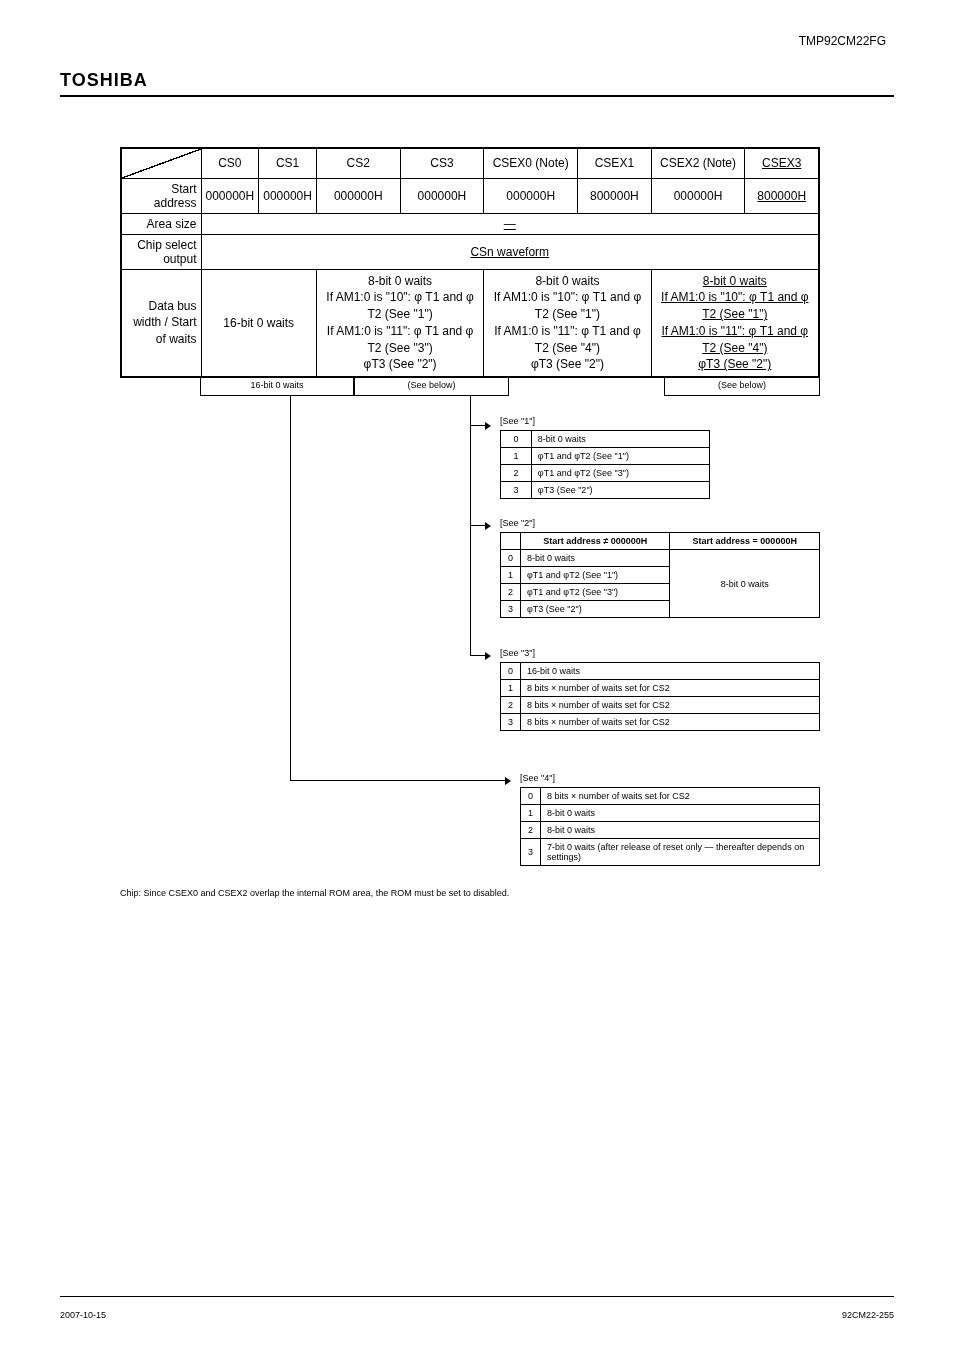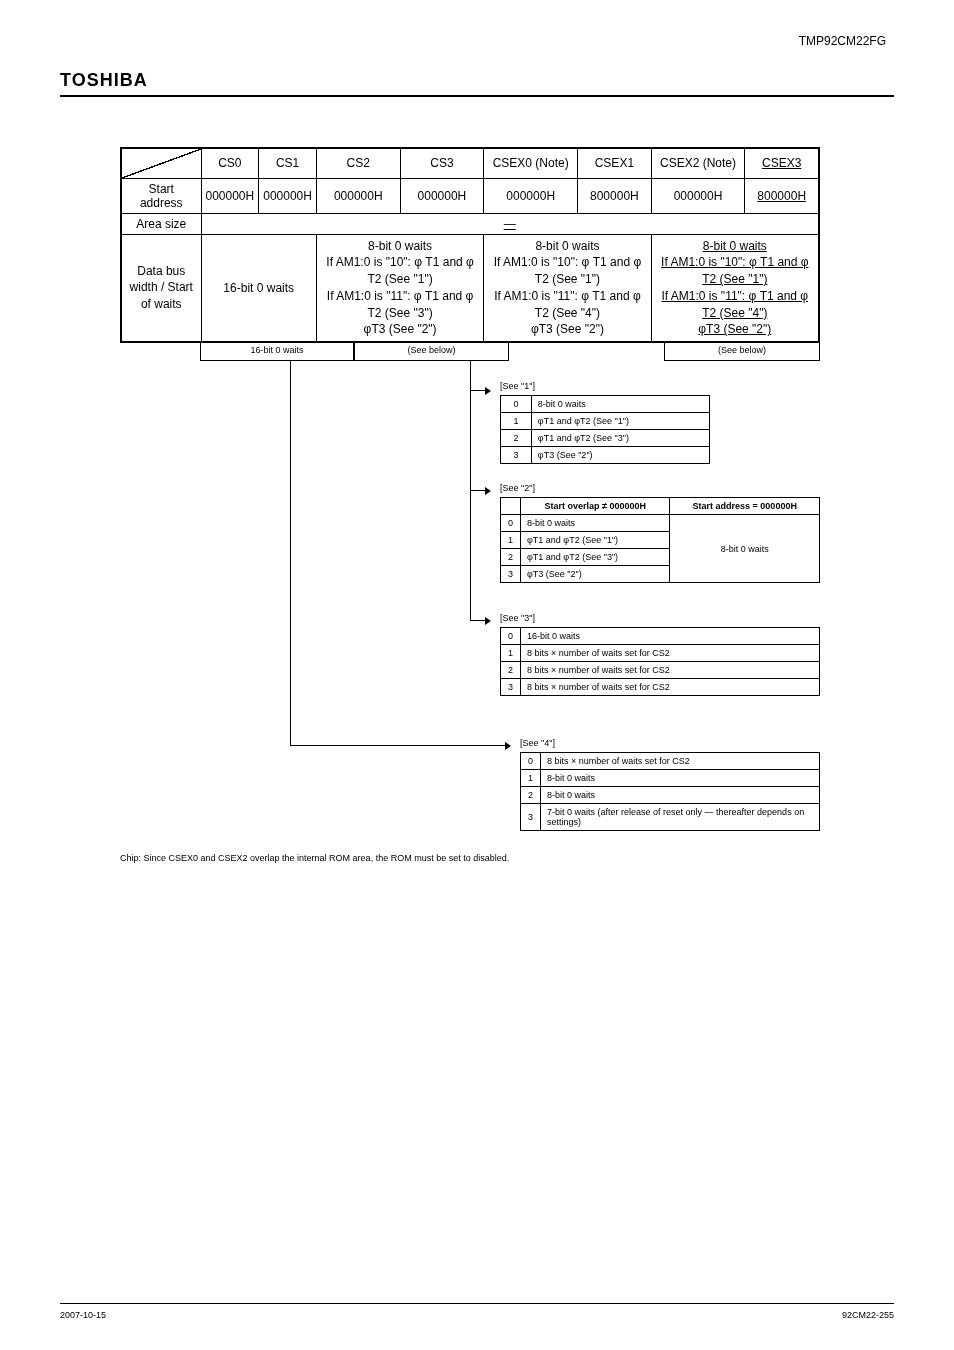--- a/index.html
+++ b/index.html
@@ -43,21 +43,21 @@
   .maintable { width: 100%; font-size: 12px; }
   .maintable th, .maintable td {
     border: 1px solid #000;
     padding: 3px 4px;
     text-align: center;
     vertical-align: middle;
   }
   .maintable th { font-weight: normal; }
   .maintable .thick-top    { border-top: 2px solid #000; }
   .maintable .thick-bot    { border-bottom: 2px solid #000; }
-  .maintable .thick-left   { border-left: 2px solid #000; }
+  .maintable .thick-left   { border-left: 2px solid #000; text-align: right; }
   .maintable .thick-right  { border-right: 2px solid #000; text-decoration: underline; }
   .diag {
     position: relative;
     background:
       linear-gradient(to bottom right,
         transparent calc(50% - 0.7px), #000 calc(50% - 0.7px),
         #000 calc(50% + 0.7px), transparent calc(50% + 0.7px));
   }
   .rowlabel { text-align: left; padding-left: 6px; }
   .multicell { line-height: 1.4; padding: 6px 4px; }
@@ -102,21 +102,21 @@
   .subtable .center { text-align:center; }
   .sublabel {
     position:absolute;
     font-size:9px;
   }
 
   .footer {
     position: absolute;
     left: 60px; right: 60px; bottom: 30px;
     border-top: 1px solid #000;
-    padding-top: 6px;
+    padding-top: 13px;
     font-size: 9px;
     display:flex;
     justify-content: space-between;
   }
 </style>
 </head>
 <body>
 
 <div class="page">
   <div class="brand">TOSHIBA</div>
@@ -144,20 +144,24 @@
         <td>000000H</td>
         <td>000000H</td>
         <td>000000H</td>
         <td>800000H</td>
         <td>000000H</td>
         <td class="thick-right">800000H</td>
       </tr>
       <tr>
         <td class="rowlabel thick-left">Area size</td>
         <td colspan="8" class="thick-right">—</td>
+      </tr>
+      <tr>
+        <td class="rowlabel thick-left">Chip select output</td>
+        <td colspan="8" class="thick-right">CSn waveform</td>
       </tr>
       <tr>
         <td class="rowlabel thick-left thick-bot multicell" style="height:70px">Data bus width / Start of waits</td>
         <td colspan="2" class="thick-bot">16-bit 0 waits</td>
         <td colspan="2" class="thick-bot multicell">
           <div>8-bit 0 waits</div>
           <div>If  AM1:0  is  "10":  φ T1  and  φ T2  (See  "1")</div>
           <div>If AM1:0 is "11": φ T1 and φ T2 (See "3")</div>
           <div>φT3 (See "2")</div>
         </td>
@@ -222,21 +226,21 @@
             <td>φT3 (See "2")</td>
           </tr>
     </tbody>
       </table>
 
     <div class="sublabel" style="left:380px; top:140px;">[See "2"]</div>
     <table class="subtable" style="left:380px; top:154px; width:320px;">
       <tbody>
           <tr>
         <th class="center" style="width:20px"></th>
-        <th class="center" style="width:150px">Start overlap ≠ 000000H</th>
+        <th class="center" style="width:150px">Start address ≠ 000000H</th>
         <th class="center" style="width:150px">Start address = 000000H</th>
       </tr>
       <tr>
             <td class="center">0</td>
             <td>8-bit 0 waits</td>
             <td rowspan="4" class="center">8-bit 0 waits</td>
           </tr>
       <tr>
             <td class="center">1</td>
             <td>φT1 and φT2 (See "1")</td>

